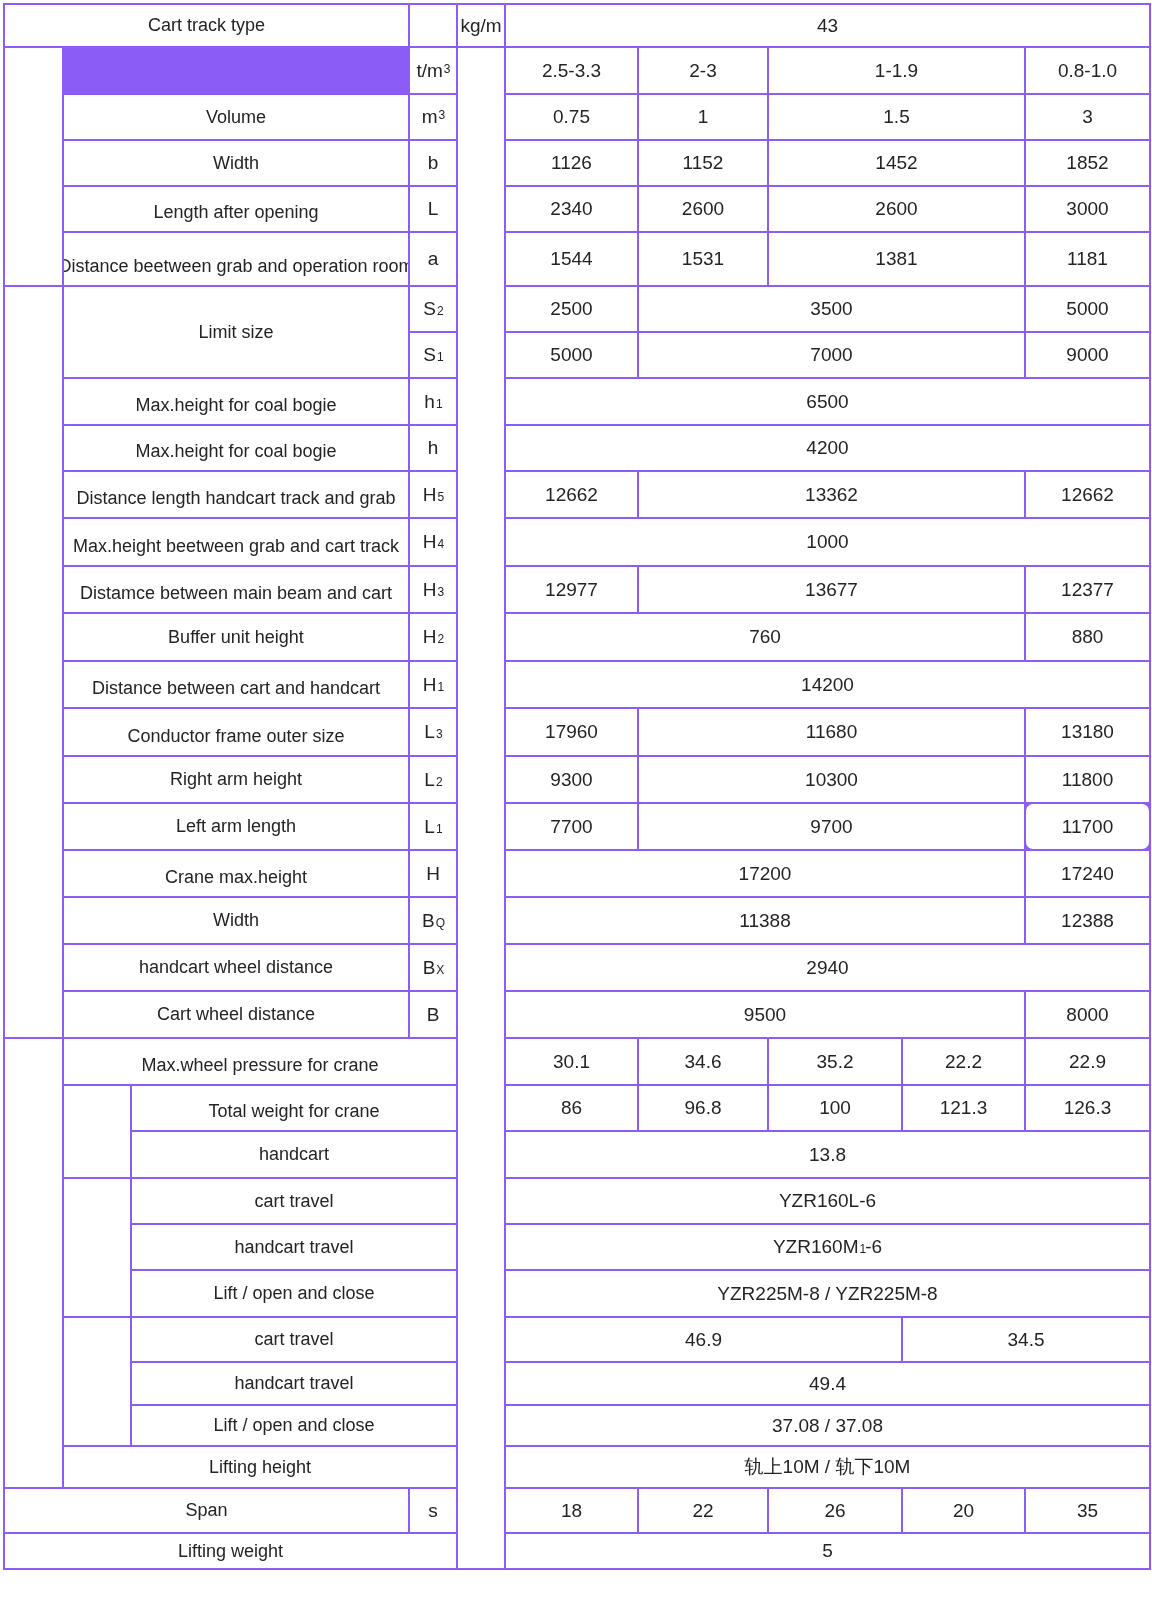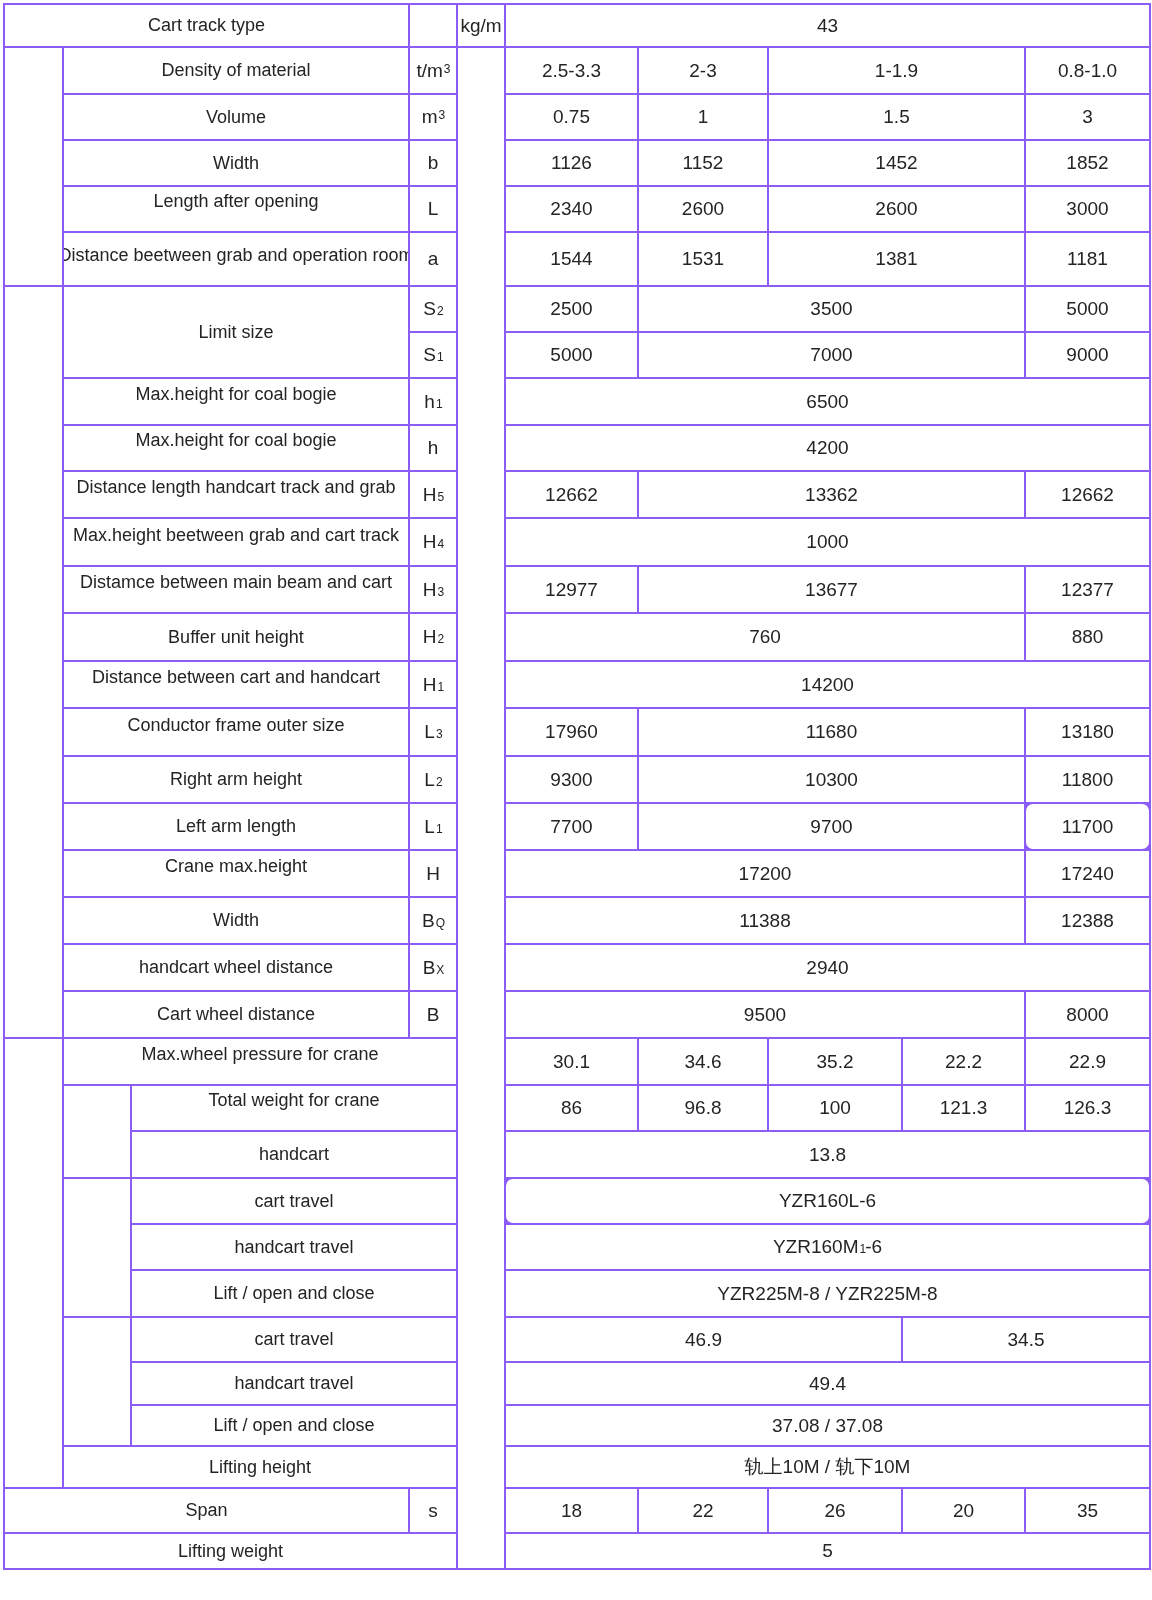--- a/index.html
+++ b/index.html
@@ -32,21 +32,21 @@
     align-items: center;
     justify-content: center;
     text-align: center;
     font-size: 18px;
     line-height: 1.15;
     overflow: hidden;
     white-space: nowrap;
   }
   .cell.value { font-size: 19px; }
   .cell.unit  { font-size: 19px; }
-  .cell.low   { align-items: flex-end; padding-bottom: 19px; }
+  .cell.low   { align-items: flex-end; padding-bottom: 8px; }
   .cell sub {
     font-size: 12px;
     line-height: 0;
     position: relative;
     top: 2px;
     left: 1px;
   }
   .cell sup {
     font-size: 12px;
     line-height: 0;
@@ -57,21 +57,20 @@
 </style>
 </head>
 <body>
 
 <div id="page">
   <div id="spec-table">
       <div class="cell label" style="grid-area: 1 / 1 / 2 / 4;">Cart track type</div>
       <div class="cell empty" style="grid-area: 1 / 4 / 2 / 5;"></div>
       <div class="cell unit" style="grid-area: 1 / 5 / 2 / 6;">kg/m</div>
       <div class="cell value" style="grid-area: 1 / 6 / 2 / 11;">43</div>
-      <div class="cell label" style="grid-area: 2 / 2 / 3 / 4;">Density of material</div>
       <div class="cell unit" style="grid-area: 2 / 4 / 3 / 5;">t/m<sup>3</sup></div>
       <div class="cell value" style="grid-area: 2 / 6 / 3 / 7;">2.5-3.3</div>
       <div class="cell value" style="grid-area: 2 / 7 / 3 / 8;">2-3</div>
       <div class="cell value" style="grid-area: 2 / 8 / 3 / 10;">1-1.9</div>
       <div class="cell value" style="grid-area: 2 / 10 / 3 / 11;">0.8-1.0</div>
       <div class="cell label" style="grid-area: 3 / 2 / 4 / 4;">Volume</div>
       <div class="cell unit" style="grid-area: 3 / 4 / 4 / 5;">m<sup>3</sup></div>
       <div class="cell value" style="grid-area: 3 / 6 / 4 / 7;">0.75</div>
       <div class="cell value" style="grid-area: 3 / 7 / 4 / 8;">1</div>
       <div class="cell value" style="grid-area: 3 / 8 / 4 / 10;">1.5</div>
@@ -167,21 +166,21 @@
       <div class="cell value" style="grid-area: 23 / 10 / 24 / 11;">22.9</div>
       <div class="cell label low" style="grid-area: 24 / 3 / 25 / 5;">Total weight for crane</div>
       <div class="cell value" style="grid-area: 24 / 6 / 25 / 7;">86</div>
       <div class="cell value" style="grid-area: 24 / 7 / 25 / 8;">96.8</div>
       <div class="cell value" style="grid-area: 24 / 8 / 25 / 9;">100</div>
       <div class="cell value" style="grid-area: 24 / 9 / 25 / 10;">121.3</div>
       <div class="cell value" style="grid-area: 24 / 10 / 25 / 11;">126.3</div>
       <div class="cell label" style="grid-area: 25 / 3 / 26 / 5;">handcart</div>
       <div class="cell value" style="grid-area: 25 / 6 / 26 / 11;">13.8</div>
       <div class="cell label" style="grid-area: 26 / 3 / 27 / 5;">cart travel</div>
-      <div class="cell value" style="grid-area: 26 / 6 / 27 / 11; border-radius: 7px;">YZR160L-6</div>
+      <div class="cell value" style="grid-area: 26 / 6 / 27 / 11;">YZR160L-6</div>
       <div class="cell label" style="grid-area: 27 / 3 / 28 / 5;">handcart travel</div>
       <div class="cell value" style="grid-area: 27 / 6 / 28 / 11;">YZR160M<sub>1</sub>-6</div>
       <div class="cell label" style="grid-area: 28 / 3 / 29 / 5;">Lift / open and close</div>
       <div class="cell value" style="grid-area: 28 / 6 / 29 / 11;">YZR225M-8 / YZR225M-8</div>
       <div class="cell label" style="grid-area: 29 / 3 / 30 / 5;">cart travel</div>
       <div class="cell value" style="grid-area: 29 / 6 / 30 / 9;">46.9</div>
       <div class="cell value" style="grid-area: 29 / 9 / 30 / 11;">34.5</div>
       <div class="cell label" style="grid-area: 30 / 3 / 31 / 5;">handcart travel</div>
       <div class="cell value" style="grid-area: 30 / 6 / 31 / 11;">49.4</div>
       <div class="cell label" style="grid-area: 31 / 3 / 32 / 5;">Lift / open and close</div>

